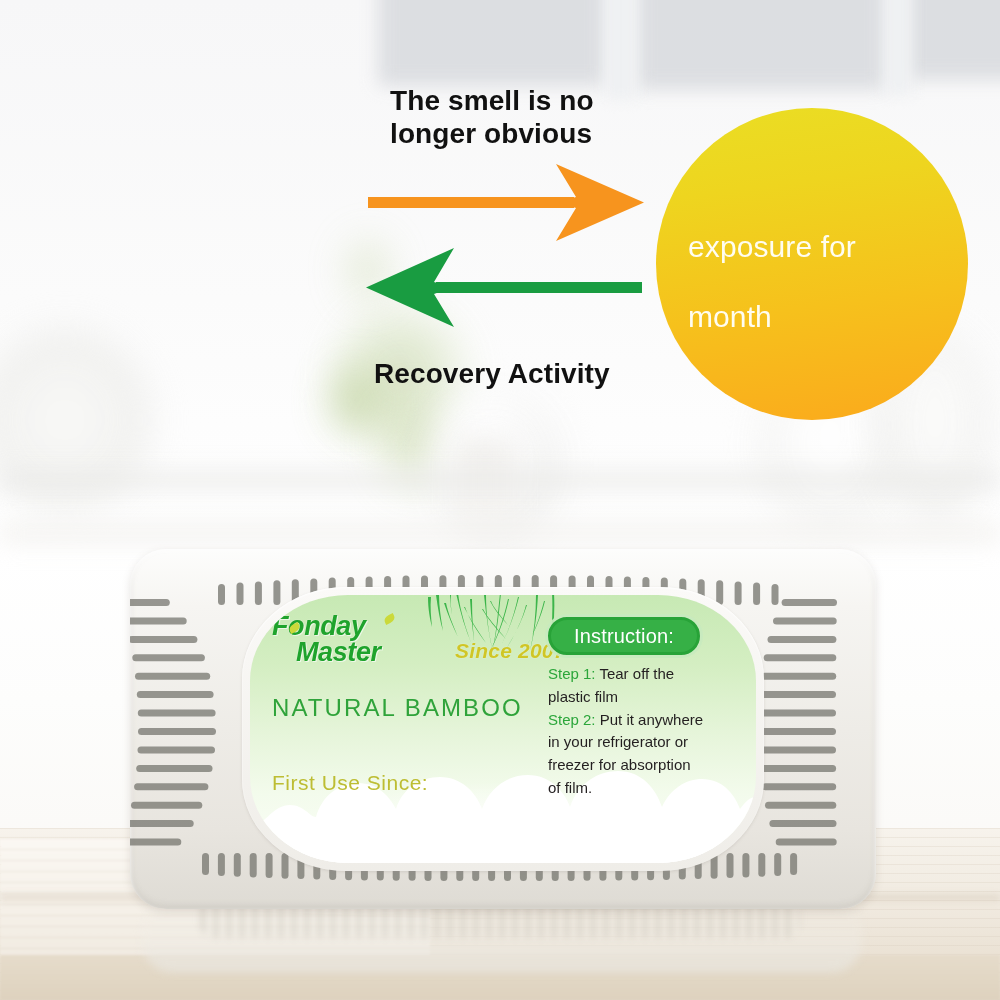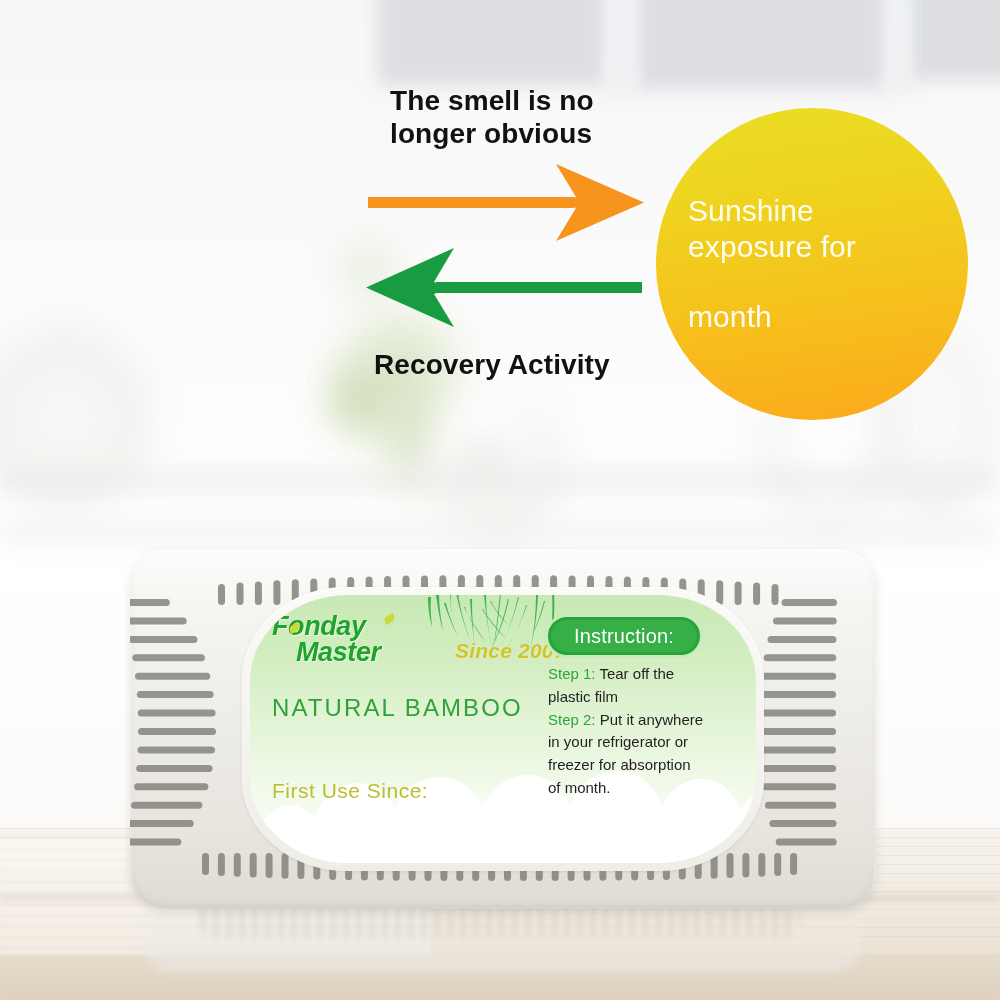--- a/index.html
+++ b/index.html
@@ -144,21 +144,21 @@
   
   #arrow-right { position:absolute; left:368px; top:162px; width:276px; height:84px; }
   #arrow-left  { position:absolute; left:362px; top:246px; width:280px; height:86px; }
 
   
   .caption {
     position:absolute; color:#111111; font-weight:bold;
     line-height:1.18; letter-spacing:.1px;
   }
   #caption-top { left:374px; top:84px; width:260px; font-size:28px;margin-left:16px; }
-  #caption-bottom { left:374px; top:348px; width:280px; font-size:28px; }
+  #caption-bottom { left:374px; top:357px; width:280px; font-size:28px; }
 
   
   #device {
     position:absolute; left:130px; top:549px; width:746px; height:360px;
   }
   .dev-shadow {
     position:absolute; left:40px; top:326px; width:660px; height:34px;
     background:radial-gradient(ellipse at 50% 50%, rgba(140,130,115,.35) 0%, rgba(140,130,115,0) 72%);
     filter:blur(6px);
   }
@@ -215,21 +215,21 @@
     text-shadow:0 0 1px rgba(255,255,255,.85);
   }
 
   .prodname {
     position:absolute; left:22px; top:98px; width:300px;
     color:#2fa33a; font-size:24px; font-weight:normal;
     letter-spacing:2.1px; line-height:1.25;
   }
   .firstuse {
     position:absolute; left:22px; top:176px;
-    color:#bdbd33; font-size:21px; letter-spacing:.5px;margin-top:8px;
+    color:#bdbd33; font-size:21px; letter-spacing:.5px;
   }
 
   .instr-box { position:absolute; left:298px; top:22px; width:196px; }
   .instr-pill {
     position:relative; width:152px; height:38px;
     border:3px solid #28a338; border-radius:19px;
     background:#36b046;
     box-shadow:0 0 0 3px rgba(200,234,191,.9);
     display:flex; align-items:center; justify-content:center;
   }
@@ -288,21 +288,21 @@
   <div class="bg-shelfline s1"></div>
   <div class="bg-shelfline s2"></div>
   <div class="table-top"></div>
   <div class="table-left-plank"></div>
   <div class="table-edge"></div>
   <div class="table-front"></div>
 
 
   <div class="bubble" id="bubble-yellow" style="color: rgb(255, 253, 240);">
     <span class="btxt">
-      <span>Sunshine</span><br>
+      <br>
       <span>exposure for</span><br>
       <br>
       <span>month</span>
     </span>
   </div>
 
   <div class="caption" id="caption-top" style="color: rgb(17, 17, 17);">
     <span>The smell is no</span><br>
     <span>longer obvious</span>
   </div>
@@ -506,20 +506,20 @@
       <div class="instr-box">
         <div class="instr-pill">
           <span>Instruction:</span>
         </div>
         <div class="instr-lines" id="instr-lines">
             <div class="instr-line"><span class="stp" style="color: rgb(43, 166, 58);">Step 1: </span><span style="color: rgb(35, 31, 32);">Tear off the</span></div>
             <div class="instr-line"><span style="color: rgb(35, 31, 32);">plastic film</span></div>
             <div class="instr-line"><span class="stp" style="color: rgb(43, 166, 58);">Step 2: </span><span style="color: rgb(35, 31, 32);">Put it anywhere</span></div>
             <div class="instr-line"><span style="color: rgb(35, 31, 32);">in your refrigerator or</span></div>
             <div class="instr-line"><span style="color: rgb(35, 31, 32);">freezer for absorption</span></div>
-            <div class="instr-line"><span style="color: rgb(35, 31, 32);">of month.</span></div>
+            <div class="instr-line"><span style="color: rgb(35, 31, 32);">of film.</span></div>
           </div>
       </div>
 
     </div>
   </div>
 
 </div>
 
 </body></html>

